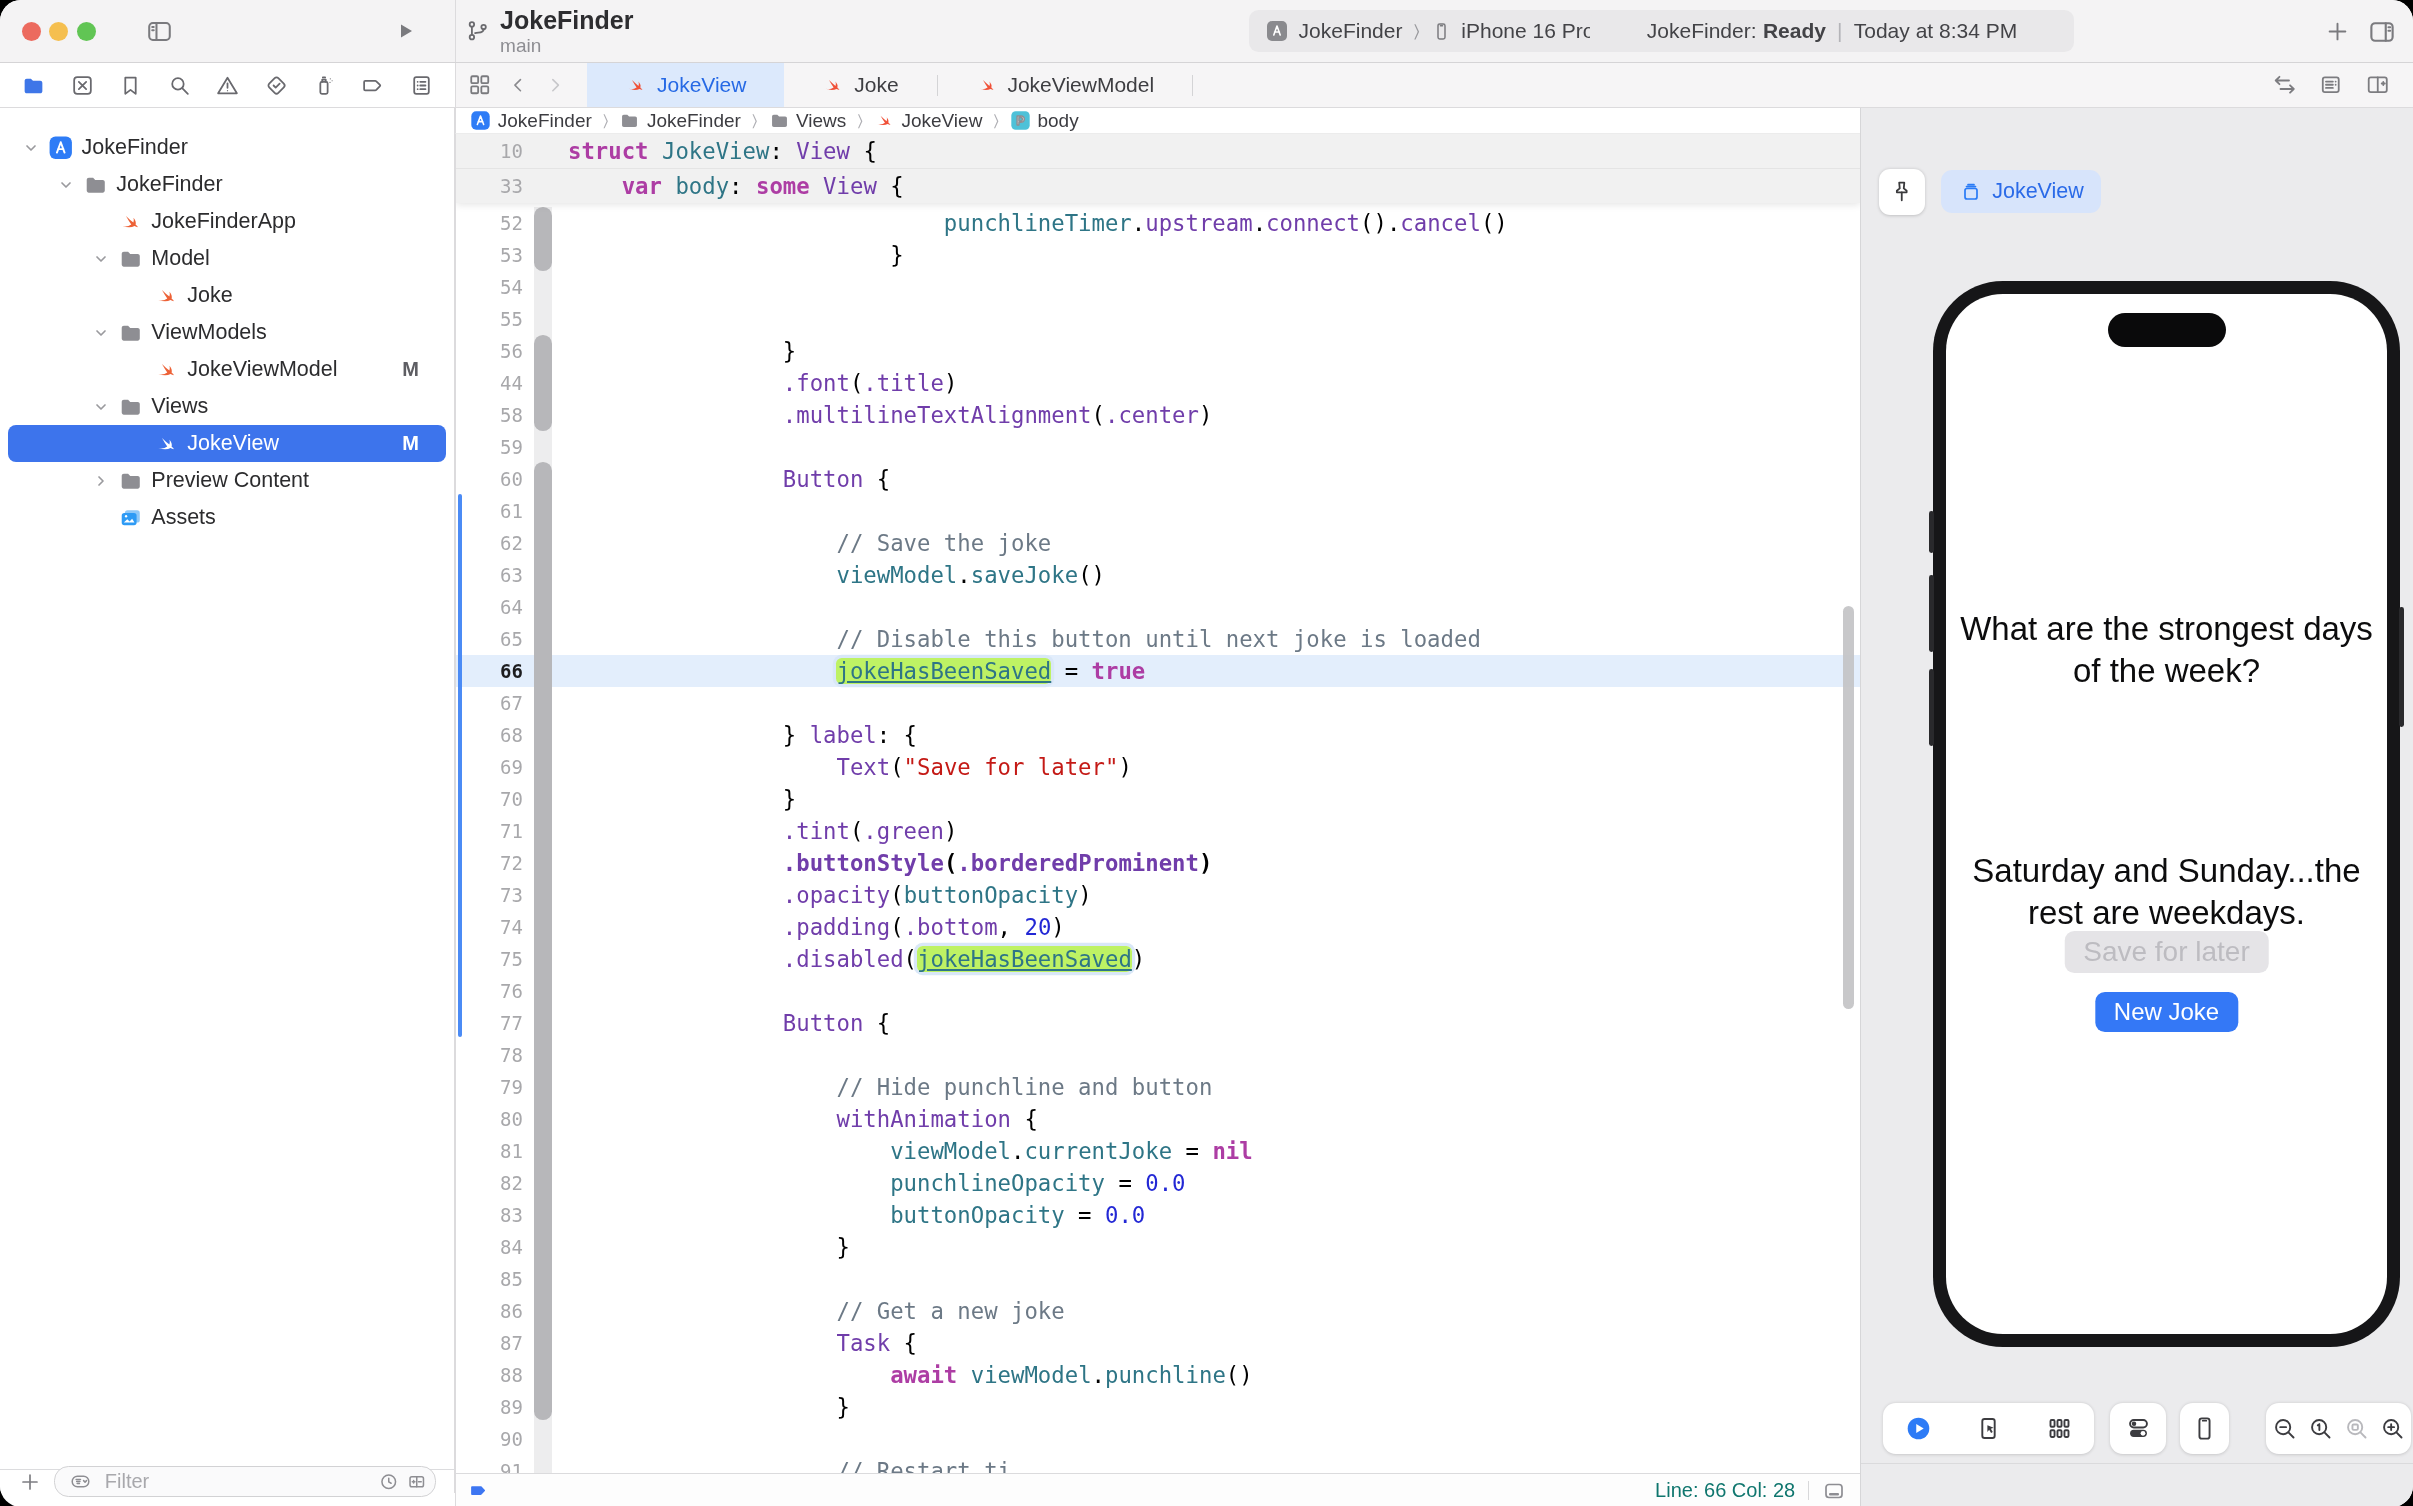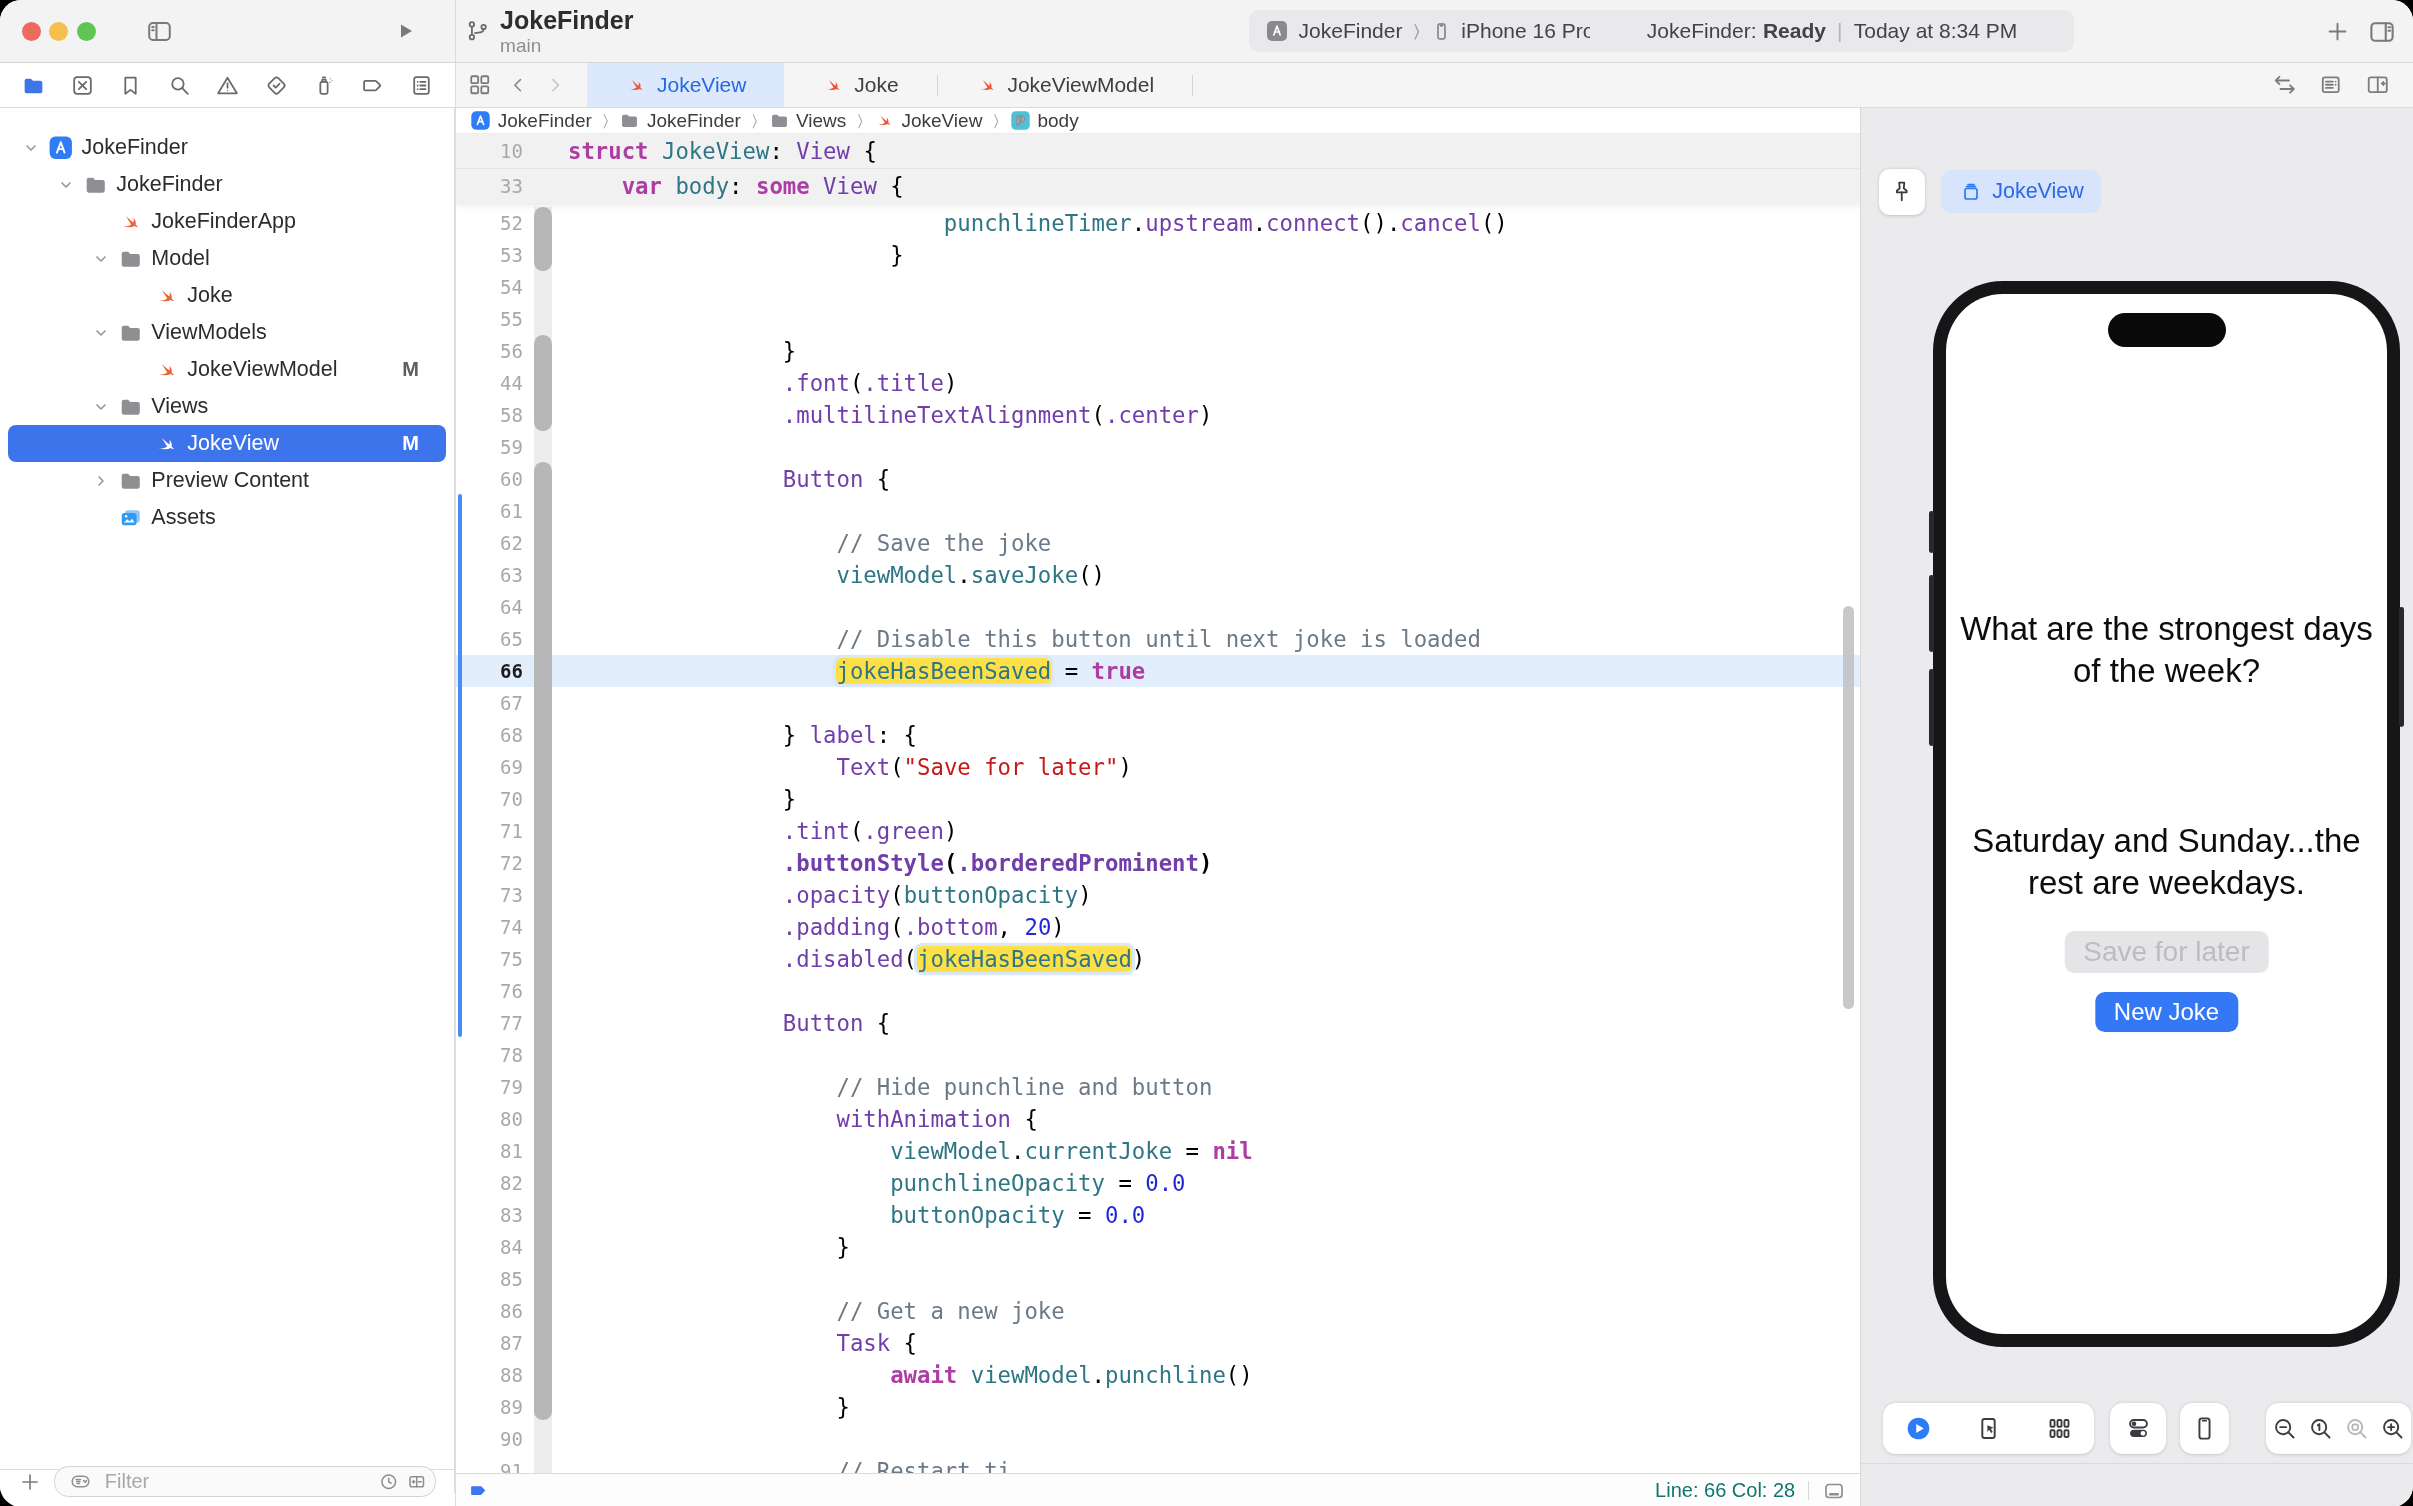--- a/index.html
+++ b/index.html
@@ -87,21 +87,21 @@
   .srow + .srow{border-top:0.8px solid #E4E4E4;}
   .srow .ln{line-height:34px;}
   .srow .code{line-height:34px;}
   .tk-k{color:#AD3DA4;font-weight:700;}
   .tk-t{color:#703DAA;}
   .tk-p{color:#2E7586;}
   .tk-c{color:#6C7986;}
   .tk-s{color:#C41A16;}
   .tk-n{color:#2328D5;}
   .tk-x{color:#000;}
-  .tk-hl{background:#fde047;border-radius:5.6px;box-shadow:0 0 0 3.2px #D9E7F8;}
+  .tk-hl{background:#bef264;border-radius:5.6px;box-shadow:0 0 0 3.2px #D9E7F8;text-decoration:underline;}
   #scrollbar{position:absolute;right:6.4px;top:472px;width:10.4px;height:403px;background:#C2C2C4;border-radius:5.6px;opacity:.9;z-index:7;}
   #editorbar{position:absolute;left:455px;top:1473px;width:1405px;height:34px;background:#FDFDFD;border-top:0.8px solid #DBDBDD;border-left:0.8px solid #DCDBDD;box-sizing:border-box;display:flex;align-items:center;}
   #bptag{width:24px;height:21px;margin-left:11.2px;}
   #linecol{margin-left:auto;font-size:20px;color:#0f766e;}
   #ebdiv{width:0.8px;height:19px;background:#D8D8DA;margin:0 12.8px;}
   #layoutic{width:24px;height:24px;color:#8E8E93;margin-right:14.4px;}
 
   
   #canvas{position:absolute;left:1860px;top:108px;width:554px;height:1399px;background:#EBEBED;border-left:0.8px solid #D6D6D8;box-sizing:border-box;}
   #pinbtn{position:absolute;left:17.6px;top:61px;width:46px;height:46px;background:#fff;border-radius:11.2px;box-shadow:0 0.8px 3.2px rgba(0,0,0,.18);display:flex;align-items:center;justify-content:center;}
@@ -109,21 +109,21 @@
   #chip{position:absolute;left:80px;top:62px;height:43px;padding:0 17.6px;background:#D7E4FB;border-radius:11.2px;display:flex;align-items:center;gap:9.6px;font-size:21.5px;color:#2A6AE8;}
   #chip .ic{width:24px;height:24px;color:#2A7BF6;}
   #phone{position:absolute;left:72px;top:173px;width:467px;height:1066px;background:#161618;border-radius:70px;}
   .nub{position:absolute;width:4.8px;background:#29292C;border-radius:2.4px;}
   #nub1{left:-4px;top:230px;height:42px;} #nub2{left:-4px;top:294px;height:77px;} #nub3{left:-4px;top:388px;height:77px;}
   #nub4{right:-4px;top:326px;height:120px;}
   #screen{position:absolute;left:12.8px;top:12.8px;right:12.8px;bottom:12.8px;background:#fff;border-radius:57px;overflow:hidden;}
   #island{position:absolute;left:50%;top:19px;transform:translateX(-50%);width:118px;height:34px;border-radius:17px;background:#0A0A0B;}
   .joke{position:absolute;left:50%;transform:translateX(-50%);width:447px;text-align:center;font-size:33px;line-height:42px;color:#0C0C0D;}
   .joke.q{top:314px;}
-  .joke.a{top:526px;width:435px;text-align:center;}
+  .joke.a{top:556px;width:435px;text-align:center;}
   #savebtn{position:absolute;left:50%;transform:translateX(-50%);top:637px;min-width:120px;padding:0 19px;height:42px;border-radius:9.6px;background:#E5E4E7;color:#BDBCC1;font-size:28px;display:flex;align-items:center;justify-content:center;}
   #newjoke{position:absolute;left:50%;transform:translateX(-50%);top:698px;padding:0 19px;height:40px;border-radius:9.6px;background:#3478F6;color:#fff;font-size:24px;display:flex;align-items:center;justify-content:center;}
   .pgroup{position:absolute;top:1295px;height:51px;background:#fff;border-radius:12.8px;box-shadow:0 0.8px 3.2px rgba(0,0,0,.15);display:flex;align-items:center;justify-content:space-around;}
   .pgroup .ic{width:27px;height:27px;color:#3C3C40;}
   #pg1{left:22.3px;width:211px;} #pg2{left:249px;width:56px;} #pg3{left:319px;width:49px;}
   #pgzoom{left:405px;width:145px;}
   .ic.disabled{color:#B9B9BD;}
   #canvasline{position:absolute;left:0;top:1355px;width:100%;height:0.8px;background:#DADADC;}
 </style>
 </head>

